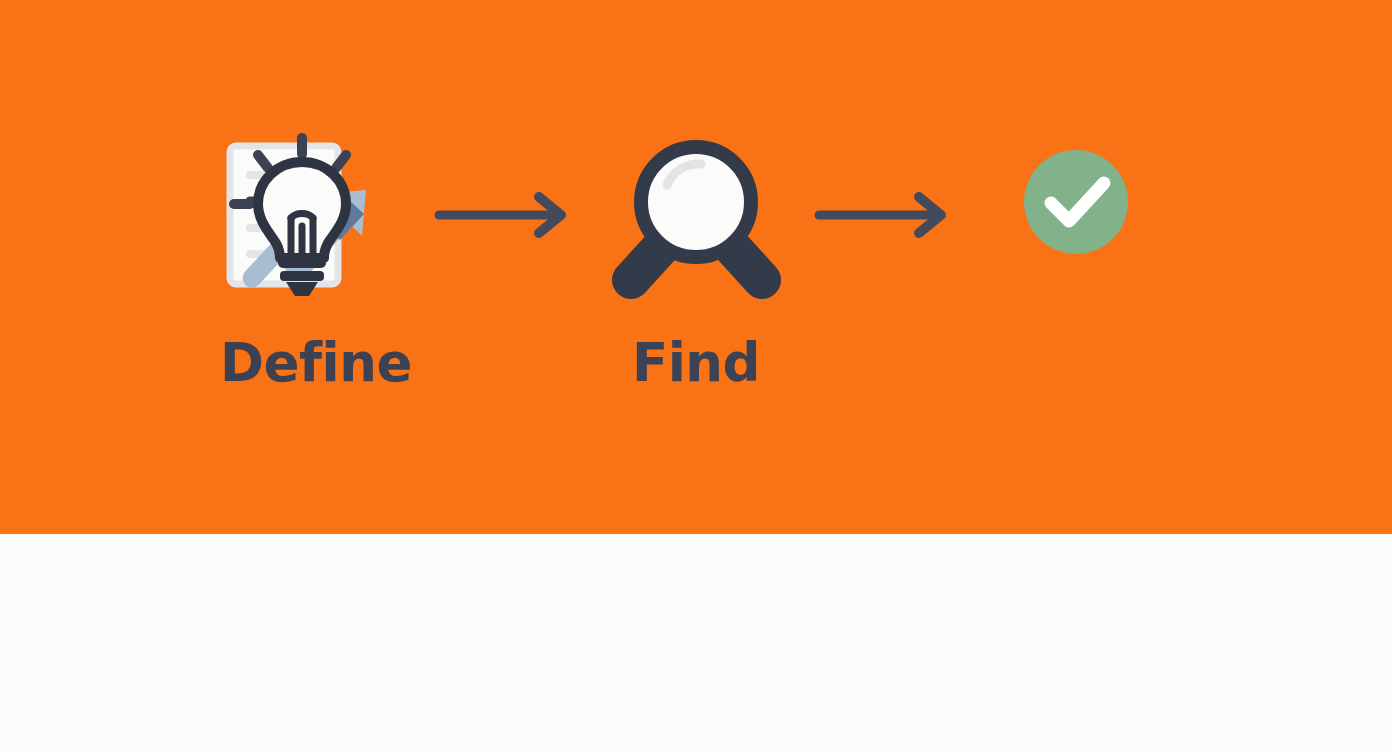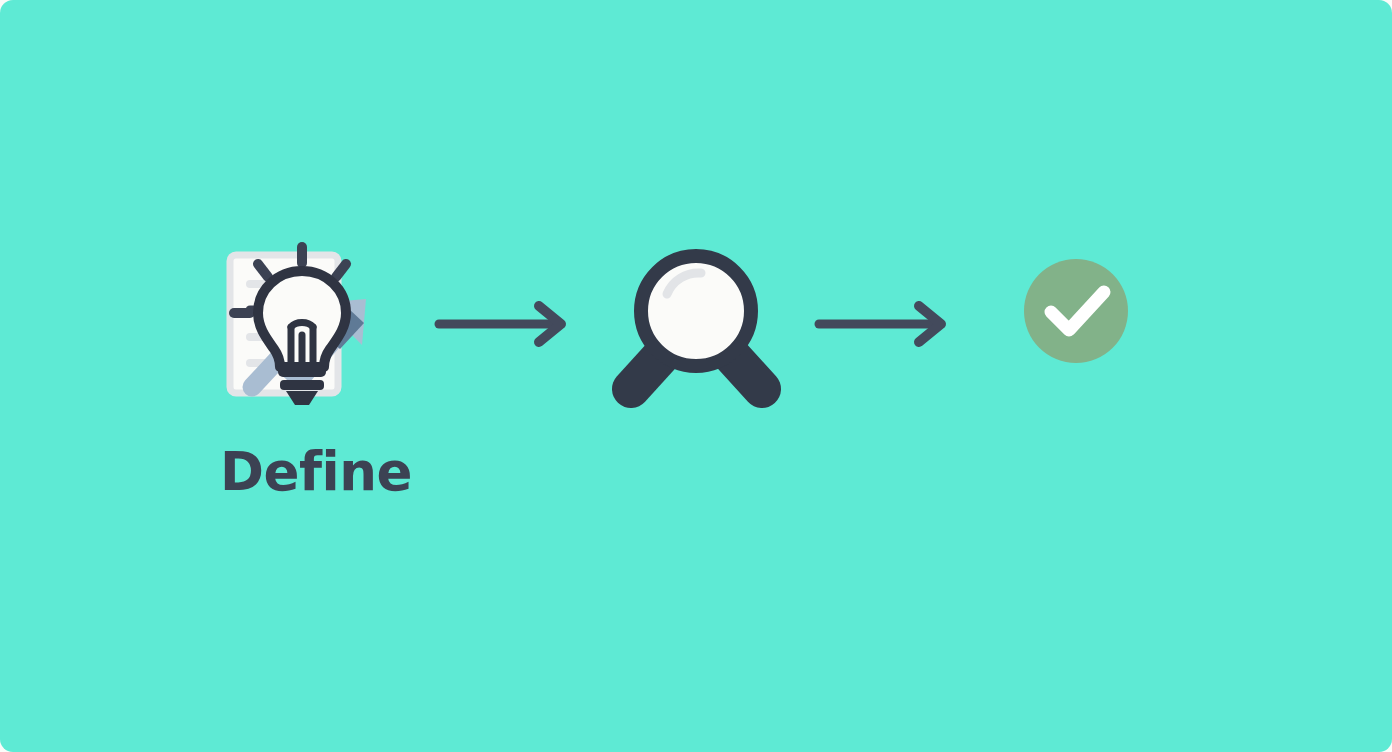--- a/index.html
+++ b/index.html
@@ -11,26 +11,25 @@
     width: 1392px;
     height: 752px;
     background: #fbfbf9;
     font-family: "Liberation Sans", sans-serif;
     overflow: hidden;
   }
 
   #flow-board {
     position: relative;
     width: 1392px;
-    height: 752px;
-    background: #5eead4;
+    height: 534px;
+    background: #f97316;
     display: flex;
     align-items: center;
     justify-content: center;
-    border-radius: 13px;
   }
 
   .flow-row {
     display: flex;
     flex-direction: row;
     align-items: flex-start;
     justify-content: center;
     gap: 0px;
     transform: translateY(-8px);
   }
@@ -137,20 +136,21 @@
           <g>
             <path d="M62 106 L22 150" stroke="#333a49" stroke-width="38" stroke-linecap="round"></path>
             <path d="M113 106 L153 150" stroke="#333a49" stroke-width="38" stroke-linecap="round"></path>
           </g>
 
           <circle cx="87" cy="72" r="55" fill="#fbfbf9" stroke="#333a49" stroke-width="14"></circle>
 
           <path d="M58 55 A34 34 0 0 1 92 34" fill="none" stroke="#e2e4e7" stroke-width="9" stroke-linecap="round"></path>
         </svg>
       </div>
+      <div class="step-label">Find</div>
     </div>
 
     <div class="connector">
       <svg width="150" height="60" viewBox="0 0 150 60" aria-hidden="true">
         <line x1="8" y1="30" x2="122" y2="30" stroke="#434a5c" stroke-width="9" stroke-linecap="round"></line>
         <polyline points="108,12 130,30 108,48" fill="none" stroke="#434a5c" stroke-width="10" stroke-linecap="round" stroke-linejoin="round"></polyline>
       </svg>
     </div>
 
     <div class="step">

